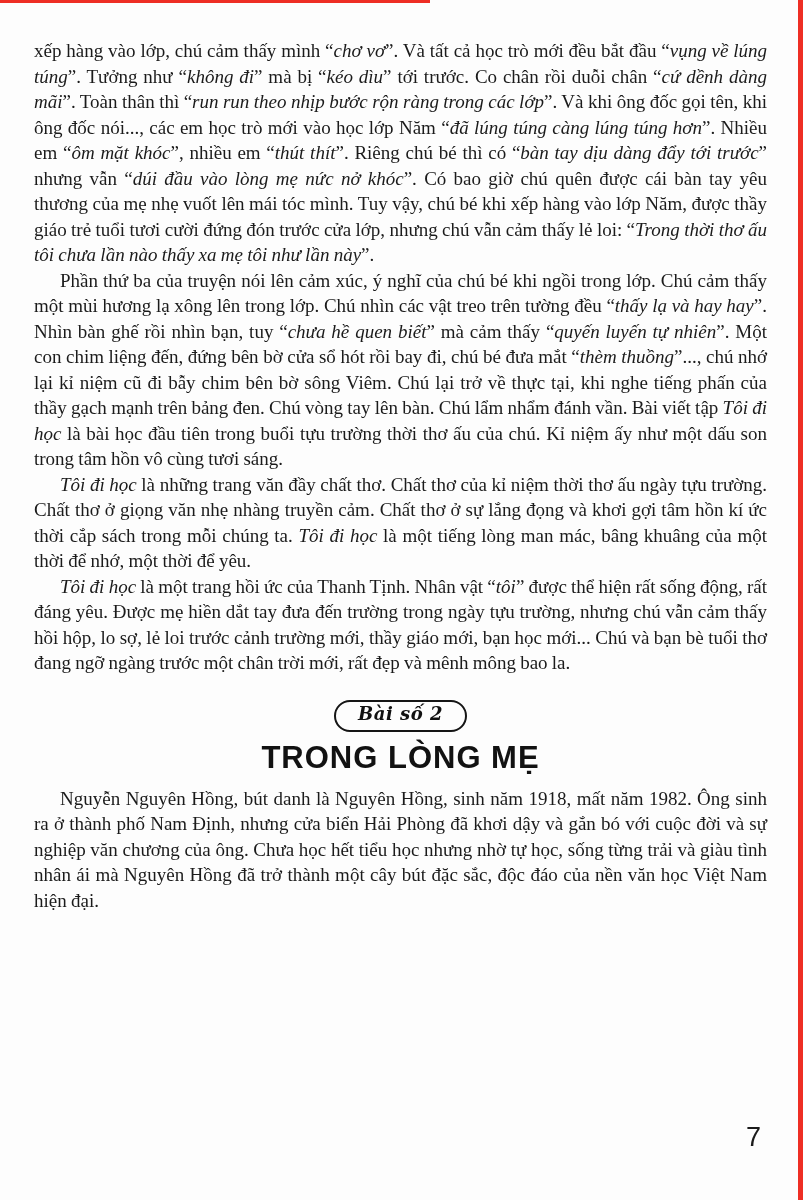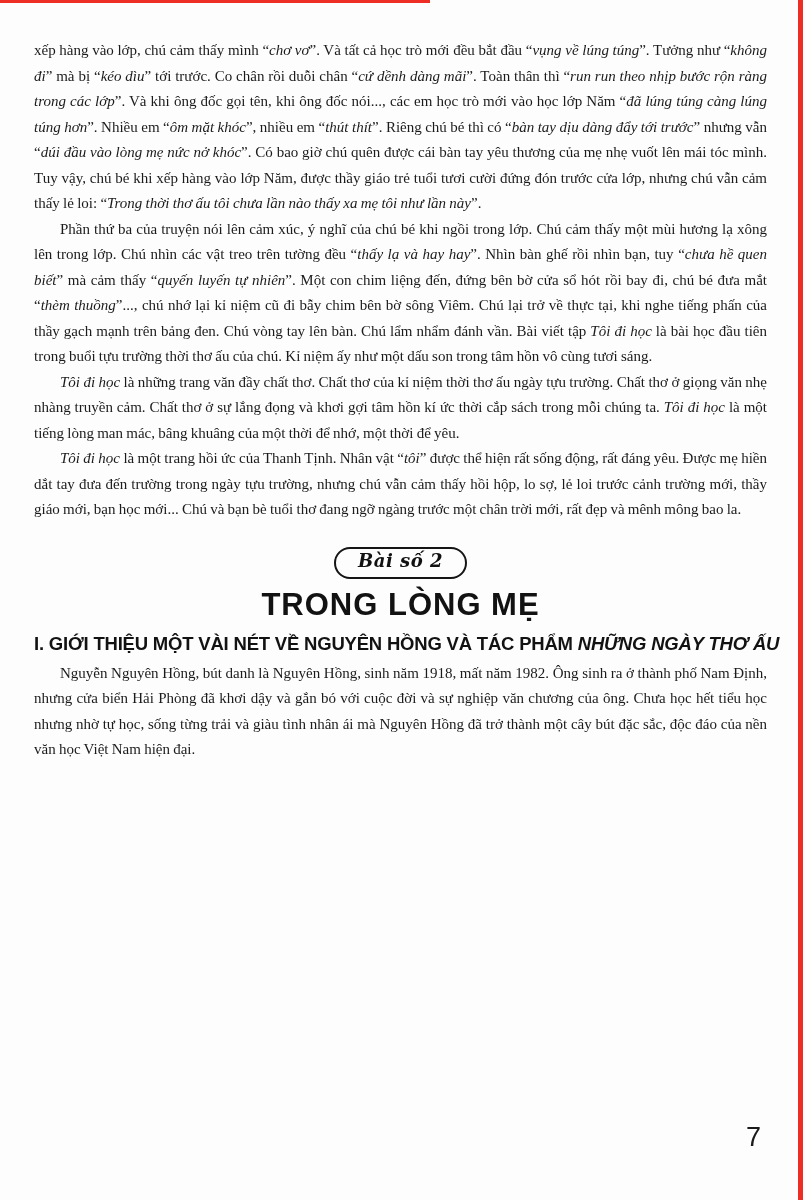--- a/index.html
+++ b/index.html
@@ -5,21 +5,21 @@
   html,body{margin:0;padding:0;}
   body{
     width:803px;height:1200px;overflow:hidden;background:#ffffff;
     font-family:"Liberation Serif","DejaVu Serif",serif;color:#1b1b1b;
   }
   .page{position:relative;width:803px;height:1200px;background:#fdfdfd;}
   .edge-top{position:absolute;top:0;left:0;width:430px;height:3px;}
   .edge-right{position:absolute;top:0;right:0;width:5px;height:1200px;}
   .content{padding:38px 36px 0 34px;}
   p.body{
-    margin:0;font-size:15px;line-height:25.5px;text-align:justify;
+    margin:0;font-size:19px;line-height:25.5px;text-align:justify;
     text-indent:26px;word-spacing:-0.5px;
   }
   p.body.no-indent{text-indent:0;}
   p.body i{font-style:italic;}
   .badge-row{display:flex;justify-content:center;margin:24px 0 4px 0;}
   .badge-pill{
     display:inline-block;border:2.5px solid #151515;border-radius:30px;
     padding:1px 22px 6px 22px;
     font-family:"DejaVu Serif","Liberation Serif",serif;
     font-style:italic;font-weight:bold;font-size:18px;color:#111;
@@ -60,20 +60,19 @@
     <p class="body">Phần thứ ba của truyện nói lên cảm xúc, ý nghĩ của chú bé khi ngồi trong lớp. Chú cảm thấy một mùi hương lạ xông lên trong lớp. Chú nhìn các vật treo trên tường đều “<i>thấy lạ và hay hay</i>”. Nhìn bàn ghế rồi nhìn bạn, tuy “<i>chưa hề quen biết</i>” mà cảm thấy “<i>quyến luyến tự nhiên</i>”. Một con chim liệng đến, đứng bên bờ cửa sổ hót rồi bay đi, chú bé đưa mắt “<i>thèm thuồng</i>”..., chú nhớ lại kỉ niệm cũ đi bẫy chim bên bờ sông Viêm. Chú lại trở về thực tại, khi nghe tiếng phấn của thầy gạch mạnh trên bảng đen. Chú vòng tay lên bàn. Chú lẩm nhẩm đánh vần. Bài viết tập <i>Tôi đi học</i> là bài học đầu tiên trong buổi tựu trường thời thơ ấu của chú. Kỉ niệm ấy như một dấu son trong tâm hồn vô cùng tươi sáng.</p>
     <p class="body"><i>Tôi đi học</i> là những trang văn đầy chất thơ. Chất thơ của kỉ niệm thời thơ ấu ngày tựu trường. Chất thơ ở giọng văn nhẹ nhàng truyền cảm. Chất thơ ở sự lắng đọng và khơi gợi tâm hồn kí ức thời cắp sách trong mỗi chúng ta. <i>Tôi đi học</i> là một tiếng lòng man mác, bâng khuâng của một thời để nhớ, một thời để yêu.</p>
     <p class="body"><i>Tôi đi học</i> là một trang hồi ức của Thanh Tịnh. Nhân vật “<i>tôi</i>” được thể hiện rất sống động, rất đáng yêu. Được mẹ hiền dắt tay đưa đến trường trong ngày tựu trường, nhưng chú vẫn cảm thấy hồi hộp, lo sợ, lẻ loi trước cảnh trường mới, thầy giáo mới, bạn học mới... Chú và bạn bè tuổi thơ đang ngỡ ngàng trước một chân trời mới, rất đẹp và mênh mông bao la.</p>
 
     <div class="badge-row">
       <span class="badge-pill"><span>Bài số 2</span></span>
     </div>
 
     <h1 class="title">TRONG LÒNG MẸ</h1>
 
-    <h2 class="section"><span>I. GIỚI THIỆU MỘT VÀI NÉT VỀ NGUYÊN HỒNG VÀ TÁC PHẨM </span><i>NHỮNG NGÀY THƠ ẤU</i></h2>
 
 
     <p class="body">Nguyễn Nguyên Hồng, bút danh là Nguyên Hồng, sinh năm 1918, mất năm 1982. Ông sinh ra ở thành phố Nam Định, nhưng cửa biển Hải Phòng đã khơi dậy và gắn bó với cuộc đời và sự nghiệp văn chương của ông. Chưa học hết tiểu học nhưng nhờ tự học, sống từng trải và giàu tình nhân ái mà Nguyên Hồng đã trở thành một cây bút đặc sắc, độc đáo của nền văn học Việt Nam hiện đại.</p>
   </main>
 
   <div class="page-number">7</div>
 </div>
 
 </body></html>

